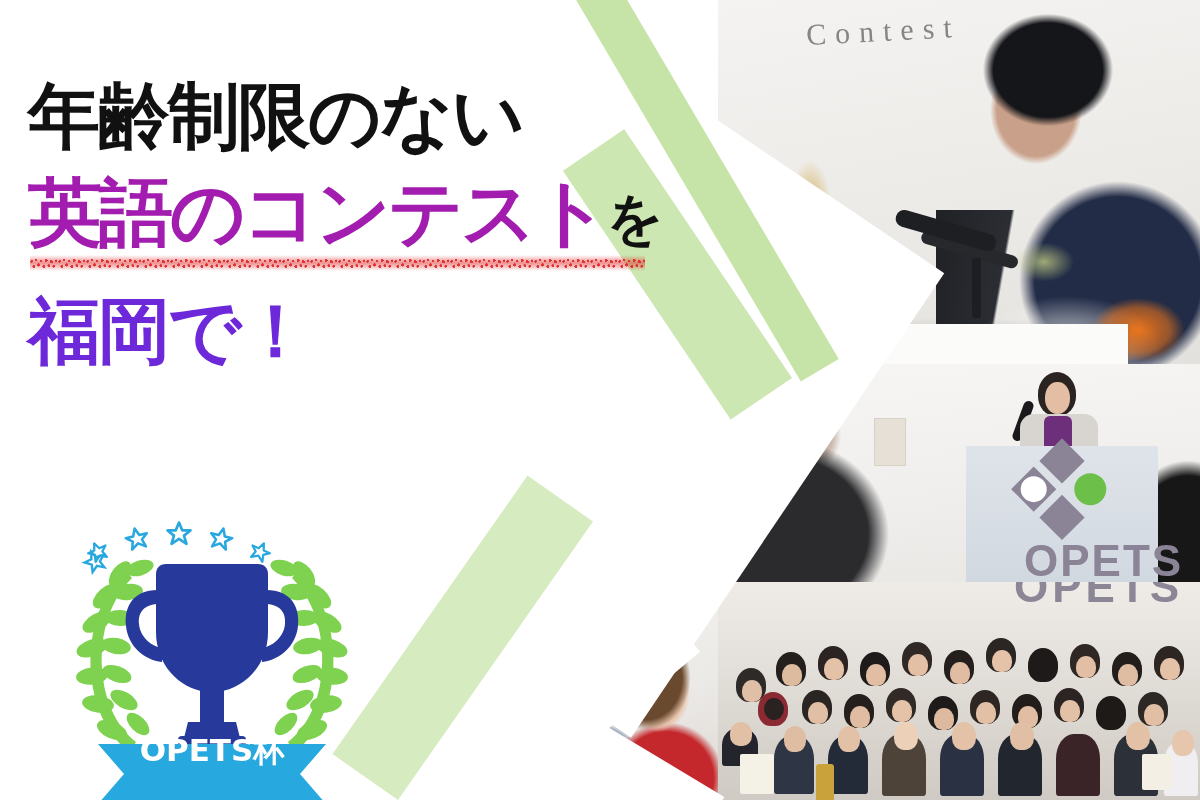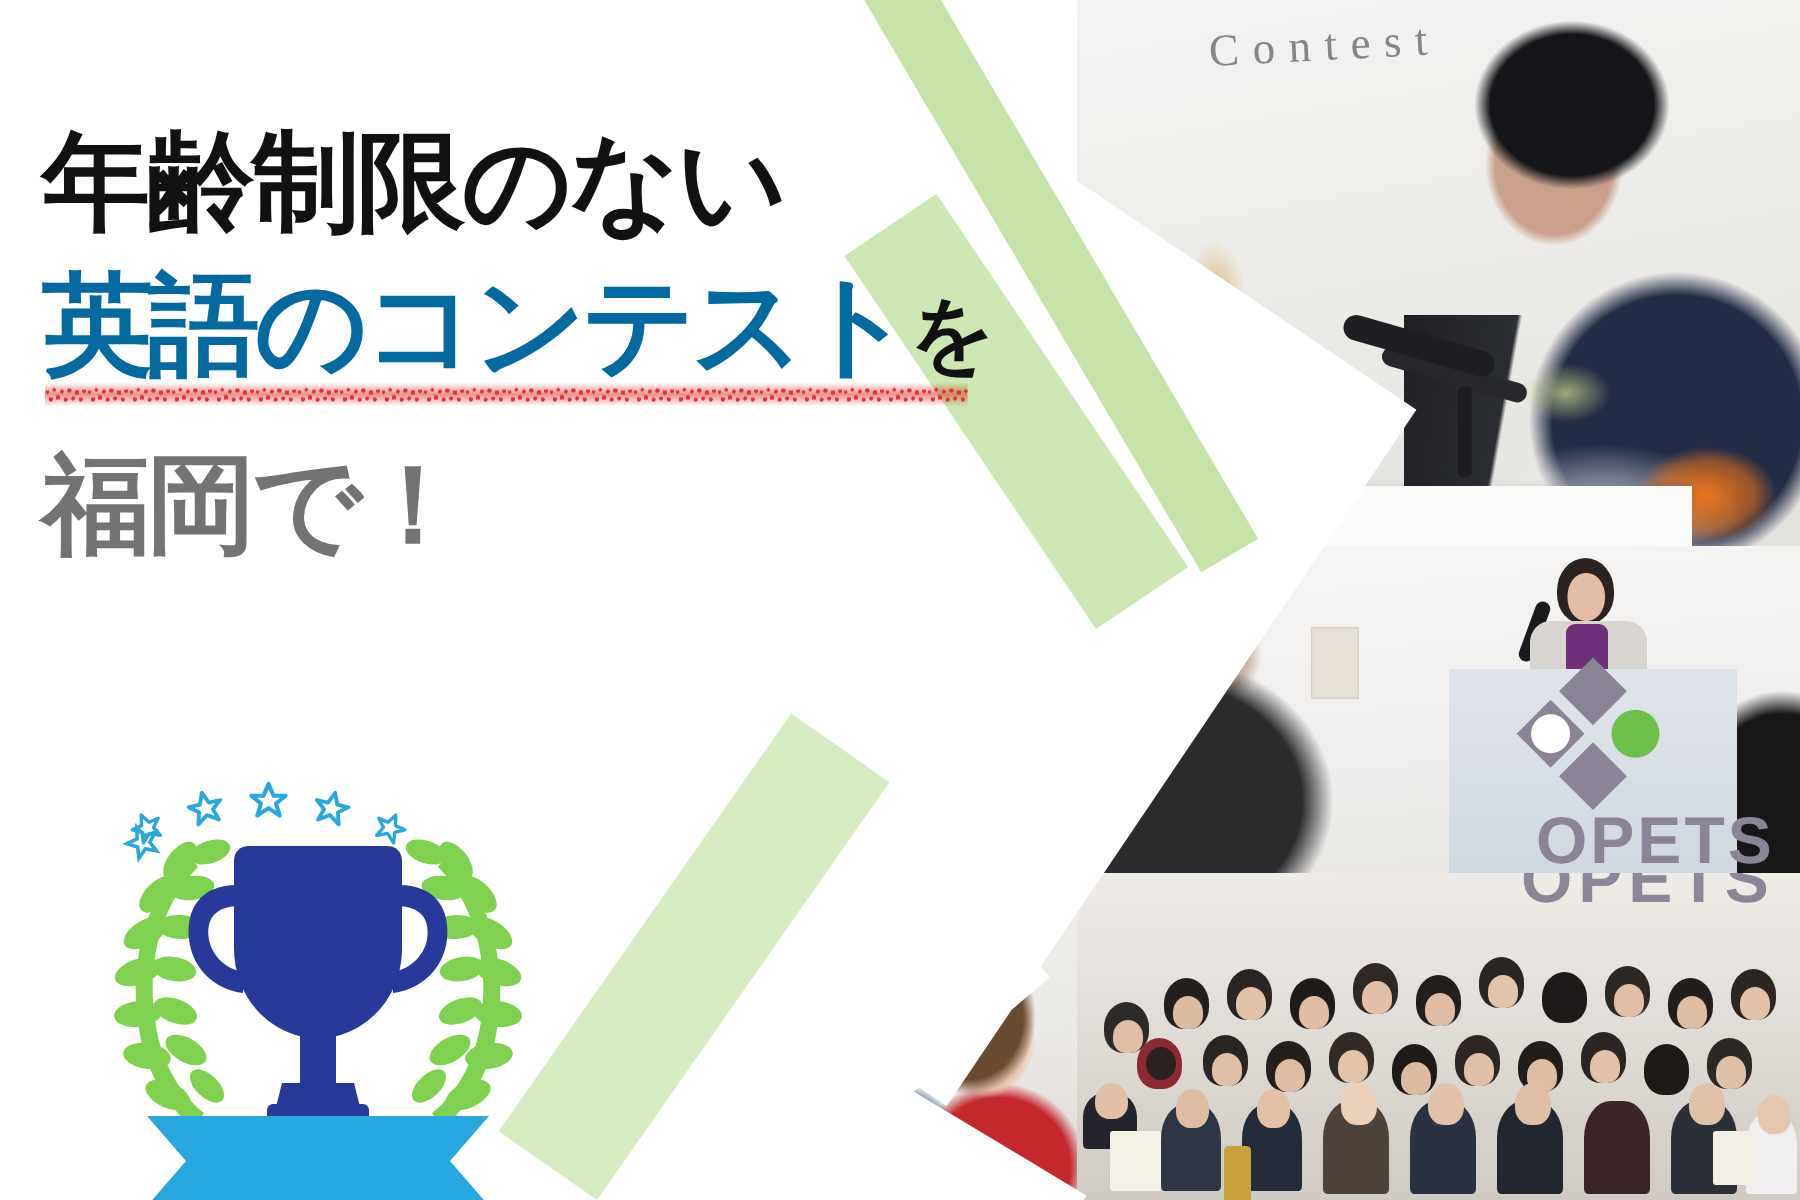--- a/index.html
+++ b/index.html
@@ -266,40 +266,40 @@
     transform-origin: top left;
   }
 
   
   #headline {
     position: absolute;
     left: 28px; top: 86px;
     z-index: 30;
   }
   .hl-line {
-    font-family: Liberation Serif, serif;
+    font-family: Liberation Mono, monospace;
     font-weight: 900;
     line-height: 1.02;
     white-space: nowrap;
   }
   #hl-line1 {
     font-size: 72px;
     color: #111111;
     letter-spacing: -2px;
   }
   #hl-line2-wrap {
     position: relative;
     margin-top: 22px;
     display: inline-block;
   }
   #hl-line2 {
     font-size: 74px;
     letter-spacing: -3px;
   }
-  #hl-line2 .red { color: #0369a1; }
+  #hl-line2 .red { color: #a21caf; }
   #hl-line2 .blk { color: #111111; font-size: 56px; }
   #hl-underline {
     position: absolute;
     left: 2px; bottom: -14px;
     width: 615px; height: 16px;
     background:
       radial-gradient(circle at 6% 40%, #e02b2b 0 1.2px, transparent 1.4px),
       radial-gradient(circle at 14% 70%, #e02b2b 0 1.4px, transparent 1.6px),
       radial-gradient(circle at 22% 30%, #e02b2b 0 1.1px, transparent 1.3px),
       radial-gradient(circle at 31% 62%, #e02b2b 0 1.5px, transparent 1.7px),
@@ -310,21 +310,21 @@
       radial-gradient(circle at 76% 42%, #e02b2b 0 1.5px, transparent 1.7px),
       radial-gradient(circle at 85% 70%, #e02b2b 0 1.3px, transparent 1.5px),
       radial-gradient(circle at 93% 36%, #e02b2b 0 1.2px, transparent 1.4px),
       linear-gradient(180deg, transparent 0%, rgba(224,43,43,.30) 26%, rgba(224,43,43,.55) 50%, rgba(224,43,43,.28) 74%, transparent 100%);
     background-size: 28px 100%, 28px 100%, 28px 100%, 28px 100%, 28px 100%, 28px 100%, 28px 100%, 28px 100%, 28px 100%, 28px 100%, 28px 100%, 100% 100%;
     opacity: .95;
   }
   #hl-line3 {
     margin-top: 44px;
     font-size: 72px;
-    color: #737373;
+    color: #6d28d9;
     letter-spacing: -2px;
   }
 
   
   #logo {
     position: absolute;
     left: 62px; top: 512px;
     width: 300px; height: 288px;
     z-index: 40;
   }
@@ -536,15 +536,16 @@
         <path d="M126 210 L174 210 L178 226 L122 226 Z"></path>
 
         <rect x="116" y="224" width="68" height="18" rx="4"></rect>
         <rect x="108" y="240" width="84" height="16" rx="4"></rect>
       </g>
 
       <g>
         <path d="M36 232 L264 232 L238 262 L264 292 L36 292 L62 262 Z" fill="#27a8de"></path>
       </g>
     </svg>
+    <div class="banner-label">OPETS杯</div>
   </div>
 
 </div>
 
 </body></html>

